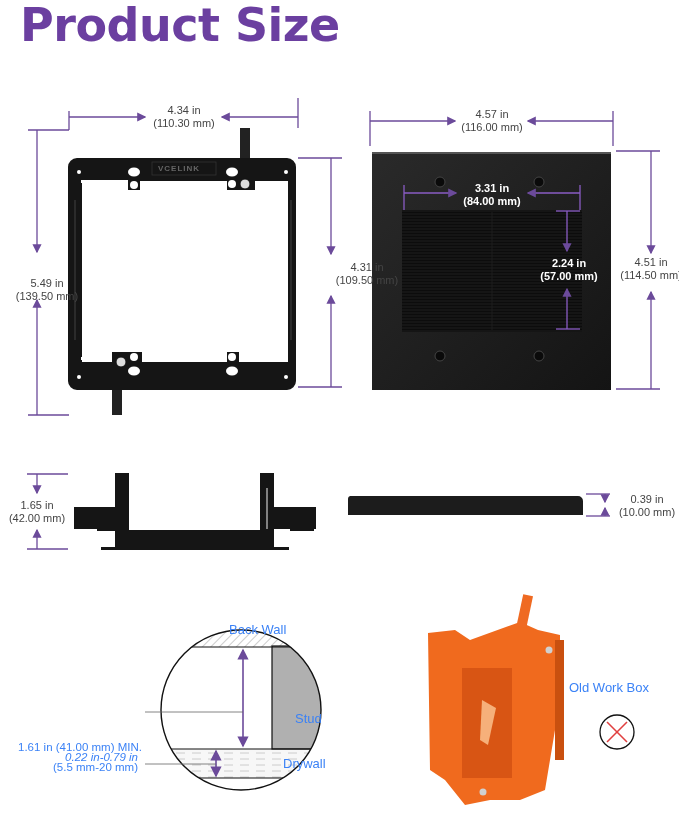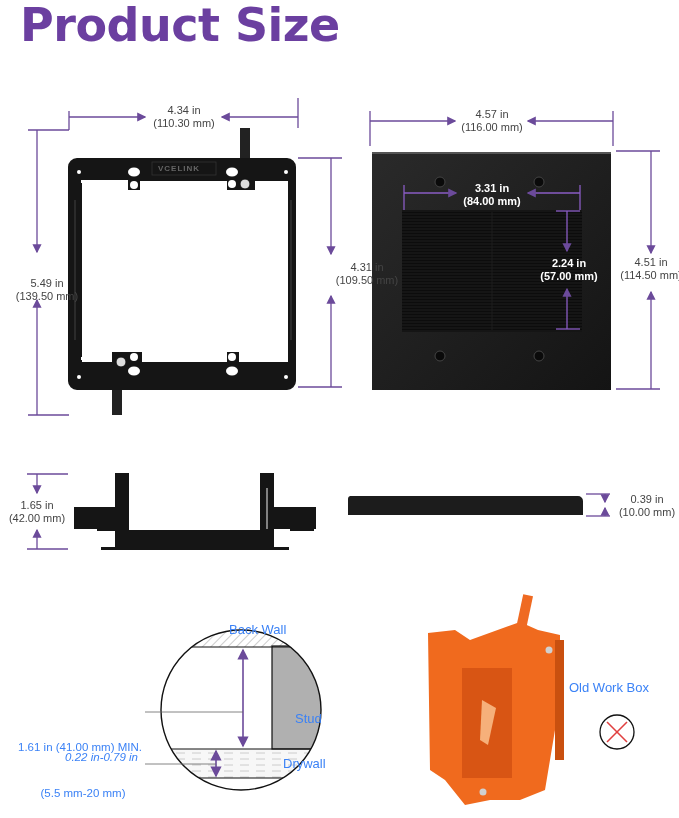--- a/index.html
+++ b/index.html
@@ -247,15 +247,15 @@
 <div class="abs dim" style="left:615px;top:493px;width:64px;">
   <div>0.39 in</div>
     <div>(10.00 mm)</div>
 </div>
 
 <div class="abs lbl" style="left:229px;top:622px;">Back Wall</div>
 <div class="abs lbl" style="left:282px;top:711px;margin-left:13px;">Stud</div>
 <div class="abs lbl" style="left:283px;top:756px;">Drywall</div>
 <div class="abs lbl small" style="left:18px;top:705px;margin-top:36px;">1.61 in (41.00 mm) MIN.</div>
 <div class="abs lbl small" style="left:28px;top:751px;width:110px;text-align:right;font-style:italic;">0.22 in-0.79 in</div>
-<div class="abs lbl small" style="left:28px;top:787px;width:110px;text-align:center;">(5.5 mm-20 mm)</div>
+<div class="abs lbl small" style="left:28px;top:761px;width:110px;text-align:right;">(5.5 mm-20 mm)</div>
 
 <div class="abs lbl" style="left:569px;top:680px;text-align:center;">Old Work Box</div>
 
 </body></html>

